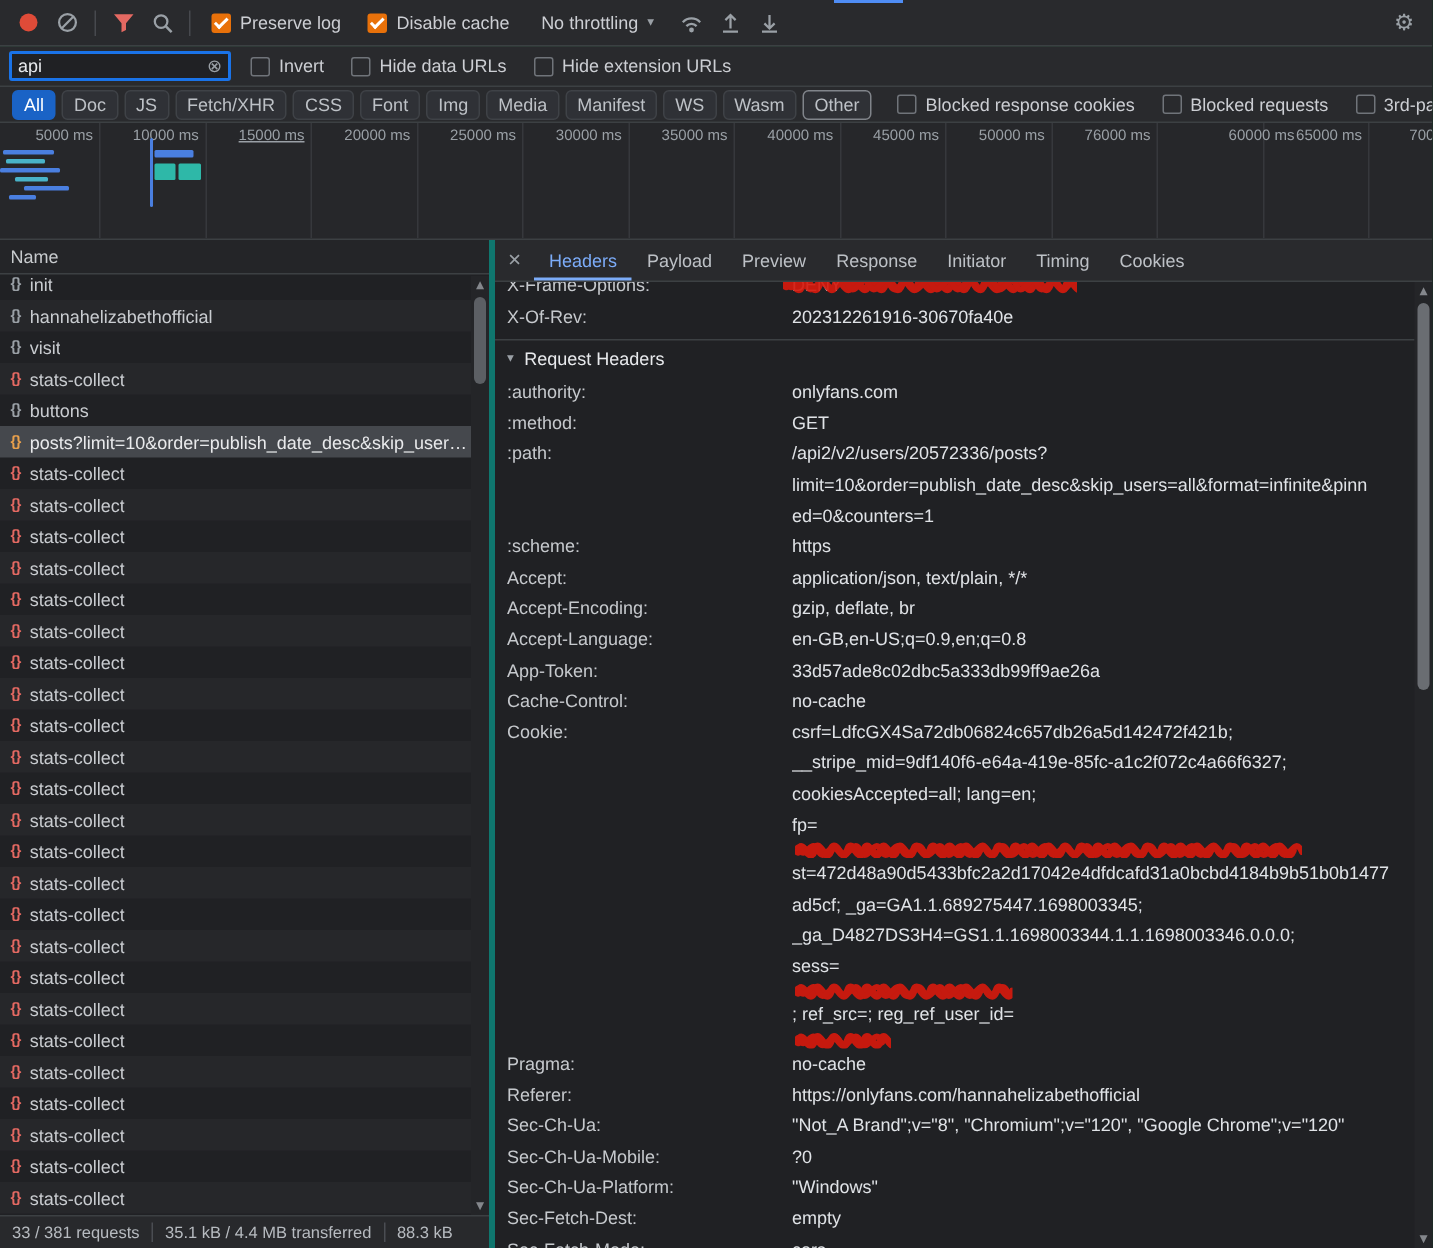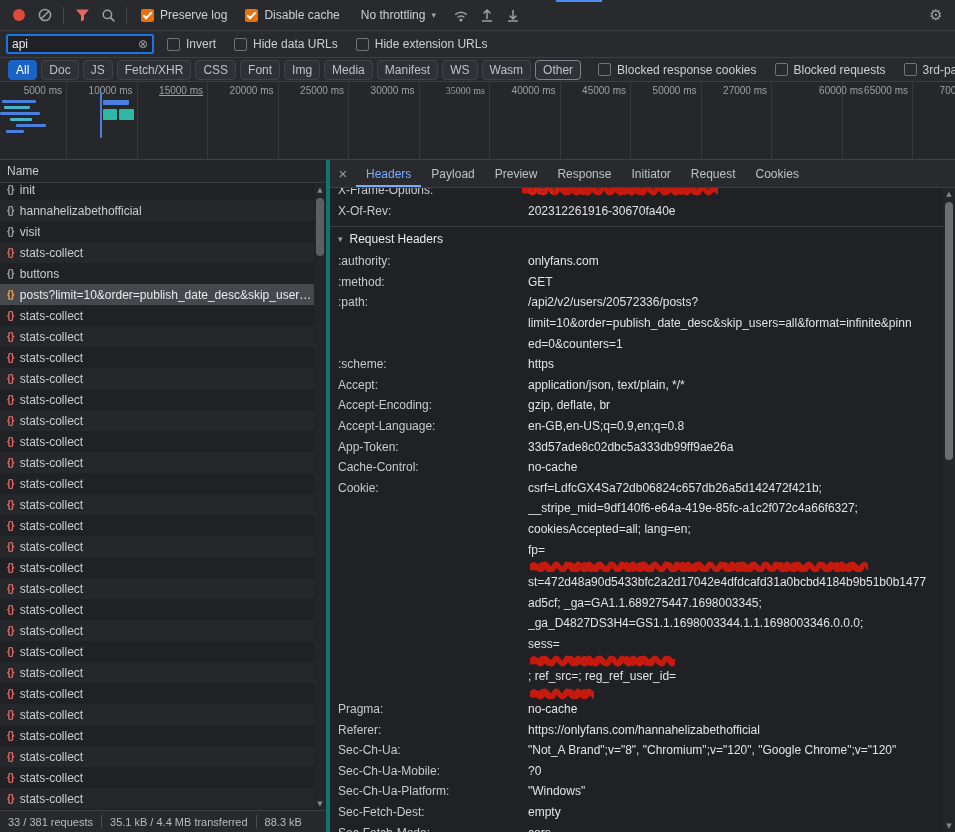--- a/index.html
+++ b/index.html
@@ -205,29 +205,29 @@
       <div class="tlabel" style="left: 84.5px;">10000 ms</div>
       <div class="gline" style="left: 207px;"></div>
       <div class="tlabel" style="left: 155px; text-decoration: underline;">15000 ms</div>
       <div class="gline" style="left: 277.5px;"></div>
       <div class="tlabel" style="left: 225.5px;">20000 ms</div>
       <div class="gline" style="left: 348px;"></div>
       <div class="tlabel" style="left: 296px;">25000 ms</div>
       <div class="gline" style="left: 418.5px;"></div>
       <div class="tlabel" style="left: 366.5px;">30000 ms</div>
       <div class="gline" style="left: 489px;"></div>
-      <div class="tlabel" style="left: 437px; font-family: Liberation Serif, serif;">35000 ms</div>
+      <div class="tlabel" style="left: 437px;">35000 ms</div>
       <div class="gline" style="left: 559.5px;"></div>
       <div class="tlabel" style="left: 507.5px;">40000 ms</div>
       <div class="gline" style="left: 630px;"></div>
       <div class="tlabel" style="left: 578px;">45000 ms</div>
       <div class="gline" style="left: 700.5px;"></div>
       <div class="tlabel" style="left: 648.5px;">50000 ms</div>
       <div class="gline" style="left: 771px;"></div>
-      <div class="tlabel" style="left: 719px;">27000 ms</div>
+      <div class="tlabel" style="left: 719px;">76000 ms</div>
       <div class="gline" style="left: 841.5px;"></div>
       <div class="tlabel" style="left: 767px; margin-left: 48px;">60000 ms</div>
       <div class="gline" style="left: 912px;"></div>
       <div class="tlabel" style="left: 860px;">65000 ms</div>
       <div class="tlabel" style="left: 930.5px;">70000 m</div>
       <div class="obar" style="left: 2px; top: 18px; width: 34px; height: 3px; background: rgb(74, 127, 224);"></div>
       <div class="obar" style="left: 4px; top: 24px; width: 26px; height: 3px; background: rgb(73, 179, 201);"></div>
       <div class="obar" style="left: 0px; top: 30px; width: 40px; height: 3px; background: rgb(74, 127, 224);"></div>
       <div class="obar" style="left: 10px; top: 36px; width: 22px; height: 3px; background: rgb(73, 179, 201);"></div>
       <div class="obar" style="left: 16px; top: 42px; width: 30px; height: 3px; background: rgb(74, 127, 224);"></div>
@@ -381,21 +381,21 @@
 
     <div class="right">
       <div class="dtabs">
         <span class="close-x">×</span>
         <div class="tabs-inner">
             <div class="dtab active">Headers</div>
             <div class="dtab">Payload</div>
             <div class="dtab">Preview</div>
             <div class="dtab">Response</div>
             <div class="dtab">Initiator</div>
-            <div class="dtab">Request</div>
+            <div class="dtab">Timing</div>
             <div class="dtab">Cookies</div>
           </div>
       </div>
       <div class="dcontent">
         <div class="dinner">
           <div>
               <div class="hrow">
                 <div class="hname">X-Frame-Options:</div>
                 <div class="hval"><span>DENY</span><svg width="196" height="14" class="scribble overlay">
                     <path d="M2 8 C 5 -3, 9 17, 13 7 C 16 -3, 20 17, 24 7 C 27 -3, 31 17, 35 7 C 38 -3, 42 17, 46 7 C 49 -3, 53 17, 57 7 C 60 -3, 64 17, 68 7 C 71 -3, 75 17, 79 7 C 82 -3, 86 17, 90 7 C 93 -3, 97 17, 101 7 C 104 -3, 108 17, 112 7 C 115 -3, 119 17, 123 7 C 126 -3, 130 17, 134 7 C 137 -3, 141 17, 145 7 C 148 -3, 152 17, 156 7 C 159 -3, 163 17, 167 7 C 170 -3, 174 17, 178 7 C 181 -3, 185 17, 189 7 C 192 -3, 196 17, 200 7" fill="none" stroke="#d51a0e" stroke-width="5" stroke-linecap="round"></path>

